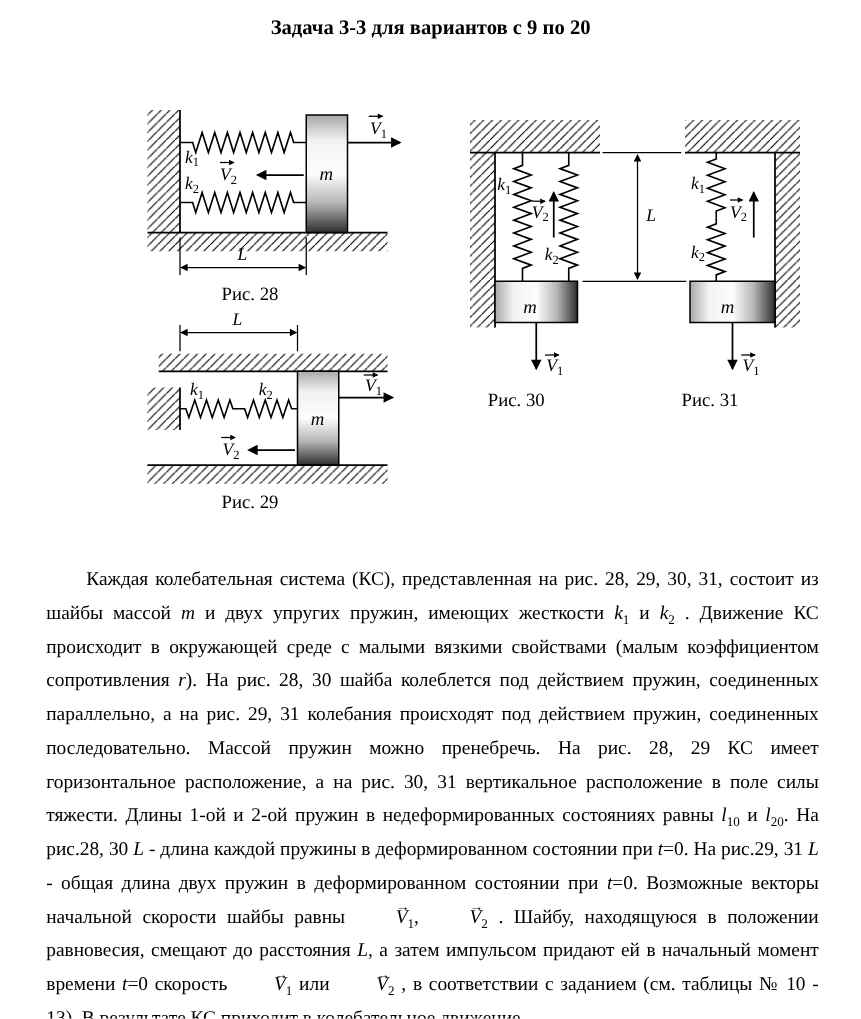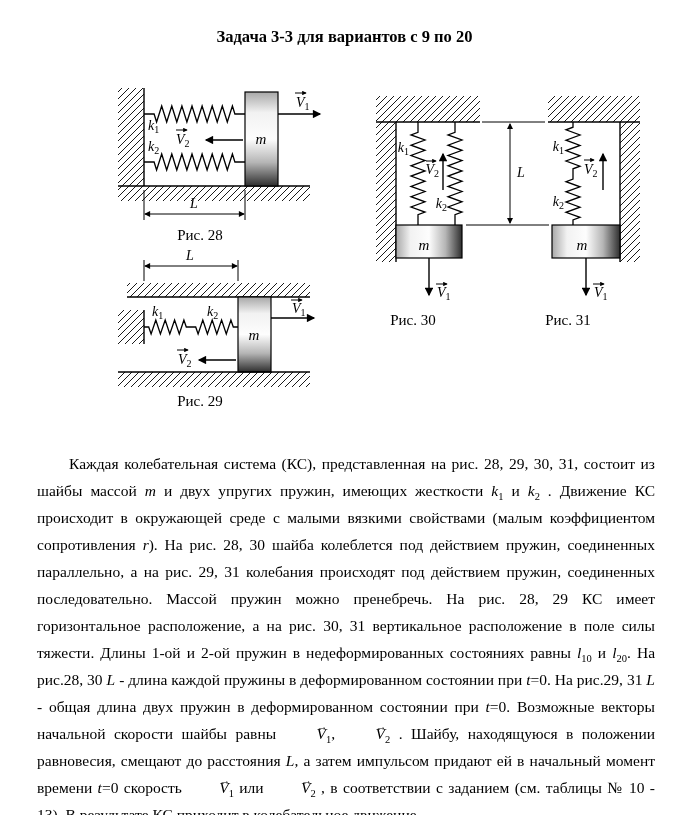--- a/index.html
+++ b/index.html
@@ -1,18 +1,18 @@
 <!DOCTYPE html>
 <html><head>
 <meta charset="utf-8">
 <style>
   html,body{margin:0;padding:0;background:#fff;}
   .page{position:relative;width:689px;height:815px;background:#ffffff;
         font-family:"Liberation Serif","DejaVu Serif",serif;color:#000;overflow:hidden;}
-  .title{position:absolute;top:27px;left:0;width:100%;text-align:center;
+  .title{position:absolute;top:12px;left:0;width:100%;text-align:center;
          font-weight:bold;font-size:16.5px;}
   svg.figs{position:absolute;top:0;left:0;}
   svg text{font-family:"Liberation Serif","DejaVu Serif",serif;font-size:14px;fill:#000;}
   svg .it{font-style:italic;}
   svg .sub{font-size:10px;}
   svg .cap{font-size:15px;}
   svg .mlab{font-size:15px;font-style:italic;}
   .hatchr{fill:url(#hatch);}
   .face{stroke:#000;stroke-width:1.4;}
   .thin{stroke:#000;stroke-width:1;}

